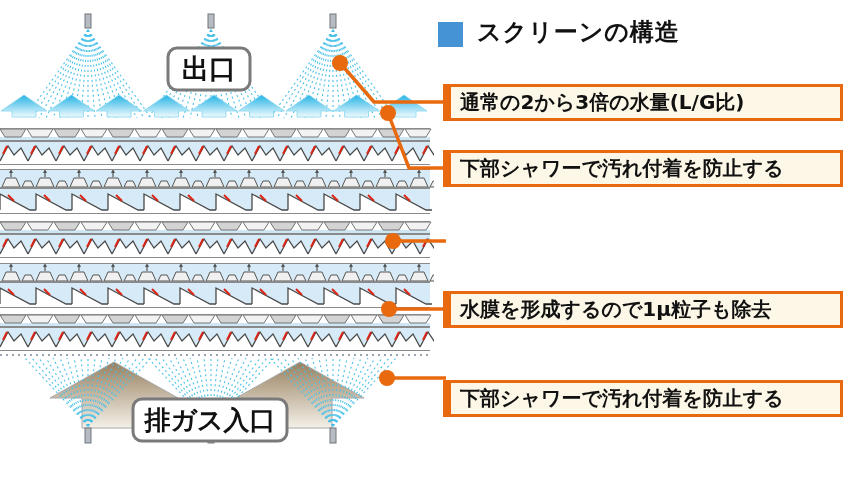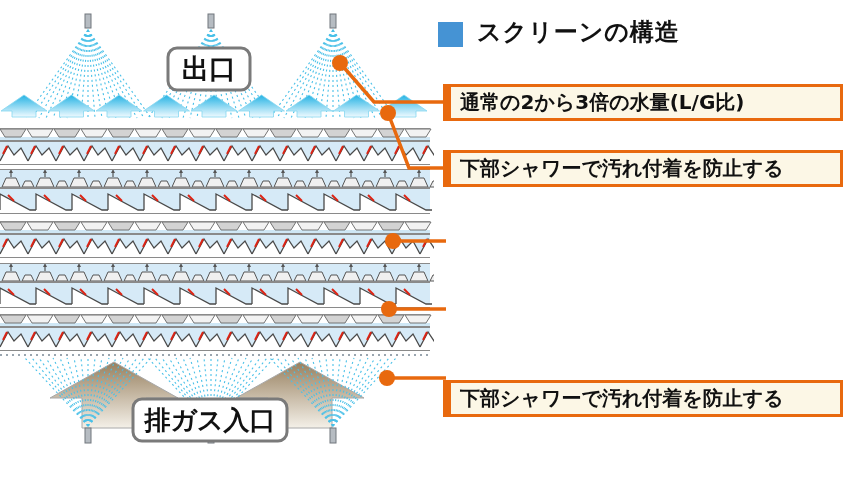--- a/index.html
+++ b/index.html
@@ -609,16 +609,19 @@
 
   <div class="title-sq"></div>
   <div class="page-title">スクリーンの構造</div>
 
   <div class="ann" style="top:84px">
       <span>通常の2から3倍の水量(L/G比)</span>
     </div>
   <div class="ann" style="top:150px">
       <span>下部シャワーで汚れ付着を防止する</span>
     </div>
+  <div class="ann" style="top:291px">
+      <span>水膜を形成するので1μ粒子も除去</span>
+    </div>
   <div class="ann" style="top:380px">
       <span>下部シャワーで汚れ付着を防止する</span>
     </div>
 </div>
 
 </body></html>

